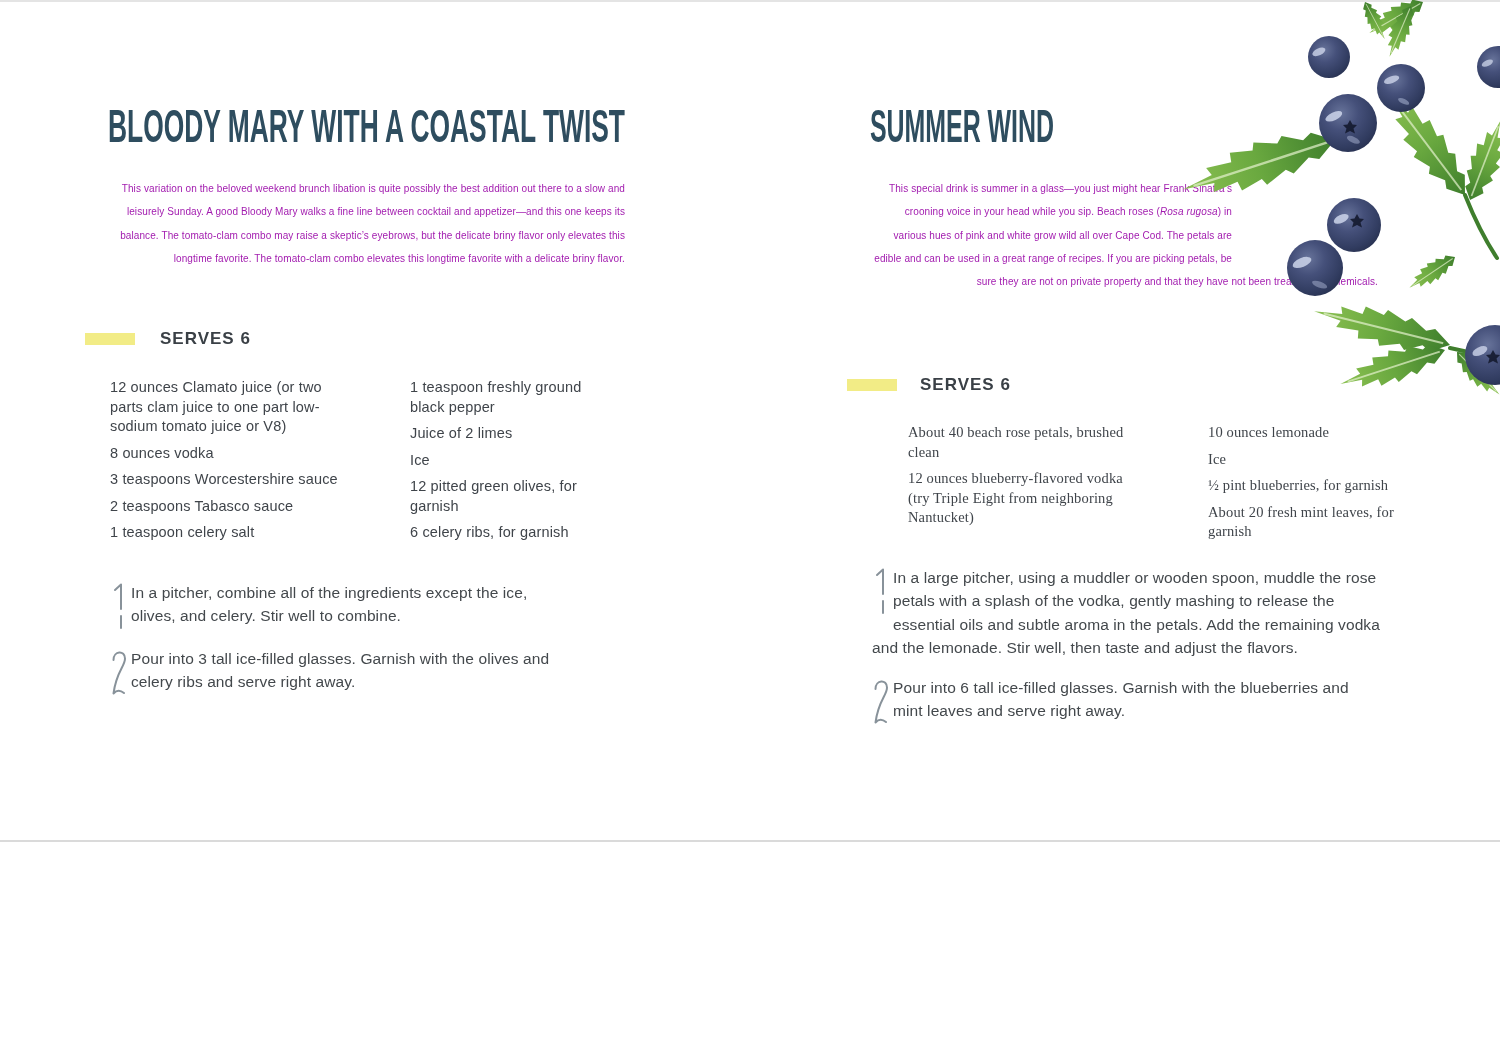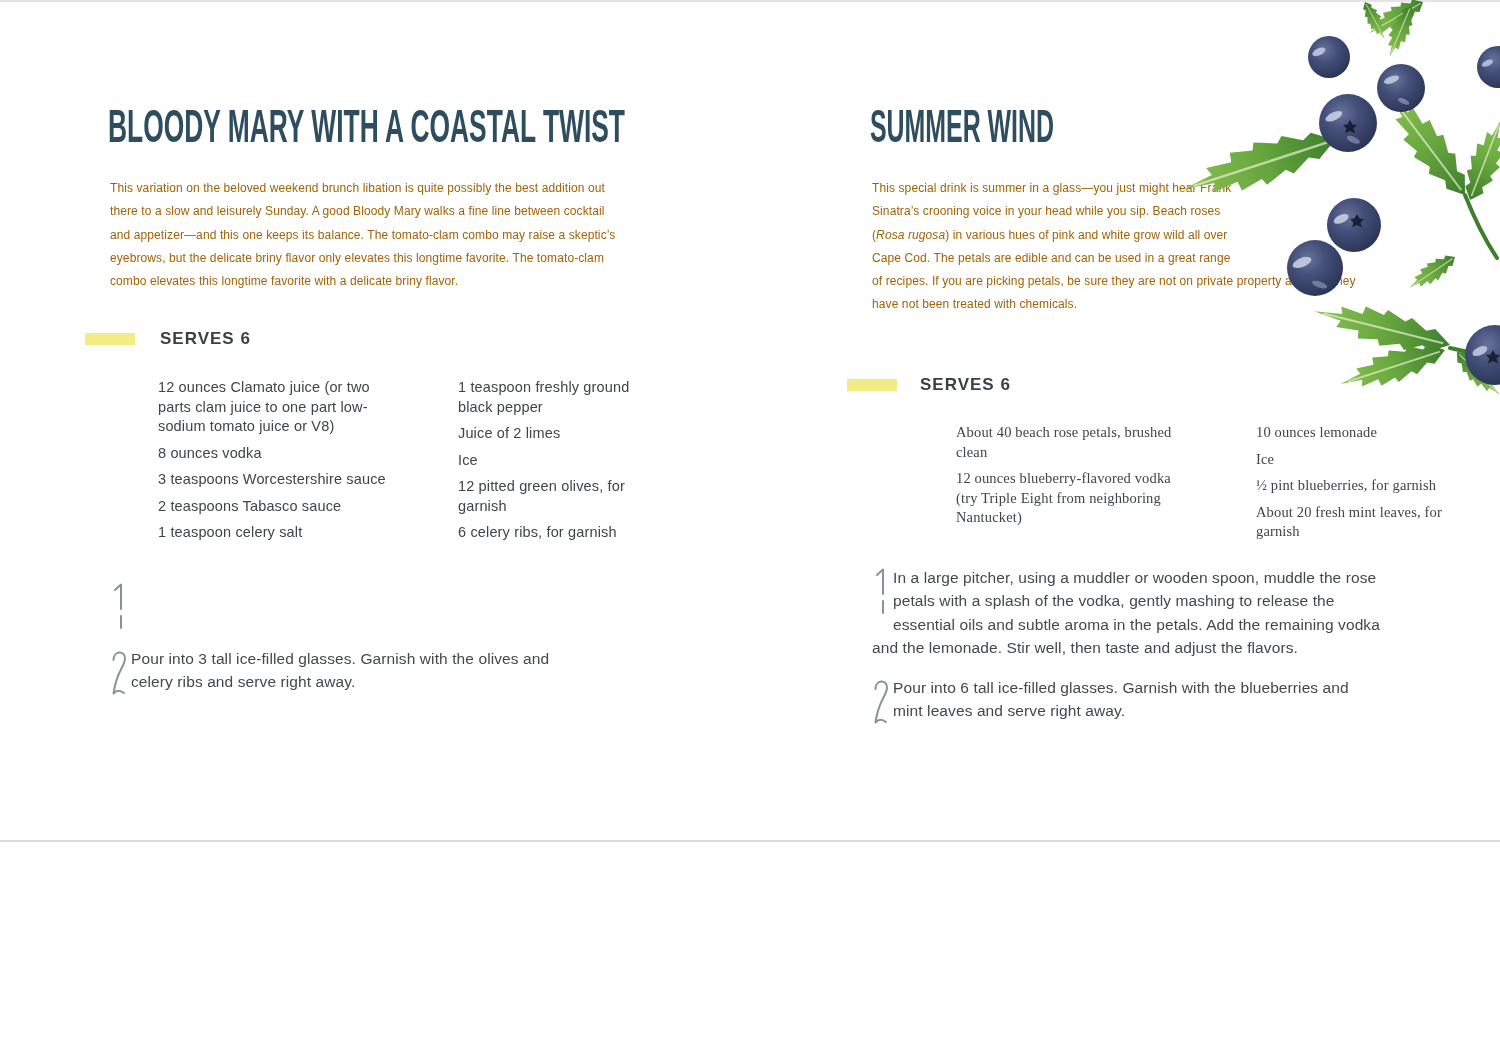--- a/index.html
+++ b/index.html
@@ -14,32 +14,32 @@
   .abs { position:absolute; }
 
   
   .title-svg text {
     font-family:"Liberation Sans", sans-serif;
     font-weight:bold;
     fill:#2e4d5f;
   }
 
   
-  .intro { font-size:12px; line-height:23.3px; color:#a16207; letter-spacing:0.1px; }
+  .intro { font-size:10px; line-height:23.3px; color:#a21caf; letter-spacing:0.1px;text-align:right; }
   .wrap-spacer { float:right; width:146px; height:70px; }
 
   
   .serves { display:flex; align-items:center; height:18px;
             font-size:17px; font-weight:bold; letter-spacing:1px; color:#3a4046; }
   .swatch { width:50px; height:12px; background:#f2ec86; margin-left:-25px; flex:0 0 auto; }
   .l-serves .swatch { margin-right:25px; }
   .r-serves .swatch { margin-right:23px; }
 
   
-  .ingredients { display:flex; font-size:14.5px; line-height:19.5px; color:#3f444a; letter-spacing:0.15px;margin-left:48px; }
+  .ingredients { display:flex; font-size:14.5px; line-height:19.5px; color:#3f444a; letter-spacing:0.15px; }
   .ing-item { margin-bottom:7px; }
   .l-ingredients .col1 { width:232px; margin-right:68px; }
   .l-ingredients .col2 { width:186px; }
   .r-ingredients .col1 { width:218px; margin-right:82px; }
   .r-ingredients .col2 { width:210px; }
 
   
   .step { font-size:15.5px; line-height:23.3px; color:#43484c; margin-bottom:17px; letter-spacing:0.1px; }
   .step::after { content:""; display:block; clear:both; }
   .step-num { float:left; width:17px; height:47px; margin:2px 4px 0 0; }
@@ -103,20 +103,21 @@
       <div class="ing-item">12 pitted green olives, for garnish</div>
       <div class="ing-item">6 celery ribs, for garnish</div>
     </div>
   </div>
 
   <div class="abs l-steps">
     <div class="step">
       <svg class="step-num" viewBox="0 0 17 47">
         <path d="M5,7 L11,1.5 L11,26 M11,33 L11,45"></path>
       </svg>
+      <span>In a pitcher, combine all of the ingredients except the ice, olives, and celery. Stir well to combine.</span>
     </div>
     <div class="step">
       <svg class="step-num" viewBox="0 0 17 47">
         <path d="M3.5,11 C3.5,1.5 15,1 15,9.5 C15,17.5 6.5,22 3.5,44.5 C7,40.5 11,41.5 14,44"></path>
       </svg>
       <span>Pour into 3 tall ice-filled glasses. Garnish with the olives and celery ribs and serve right away.</span>
     </div>
   </div>
 
   <div class="abs l-footer footer">

